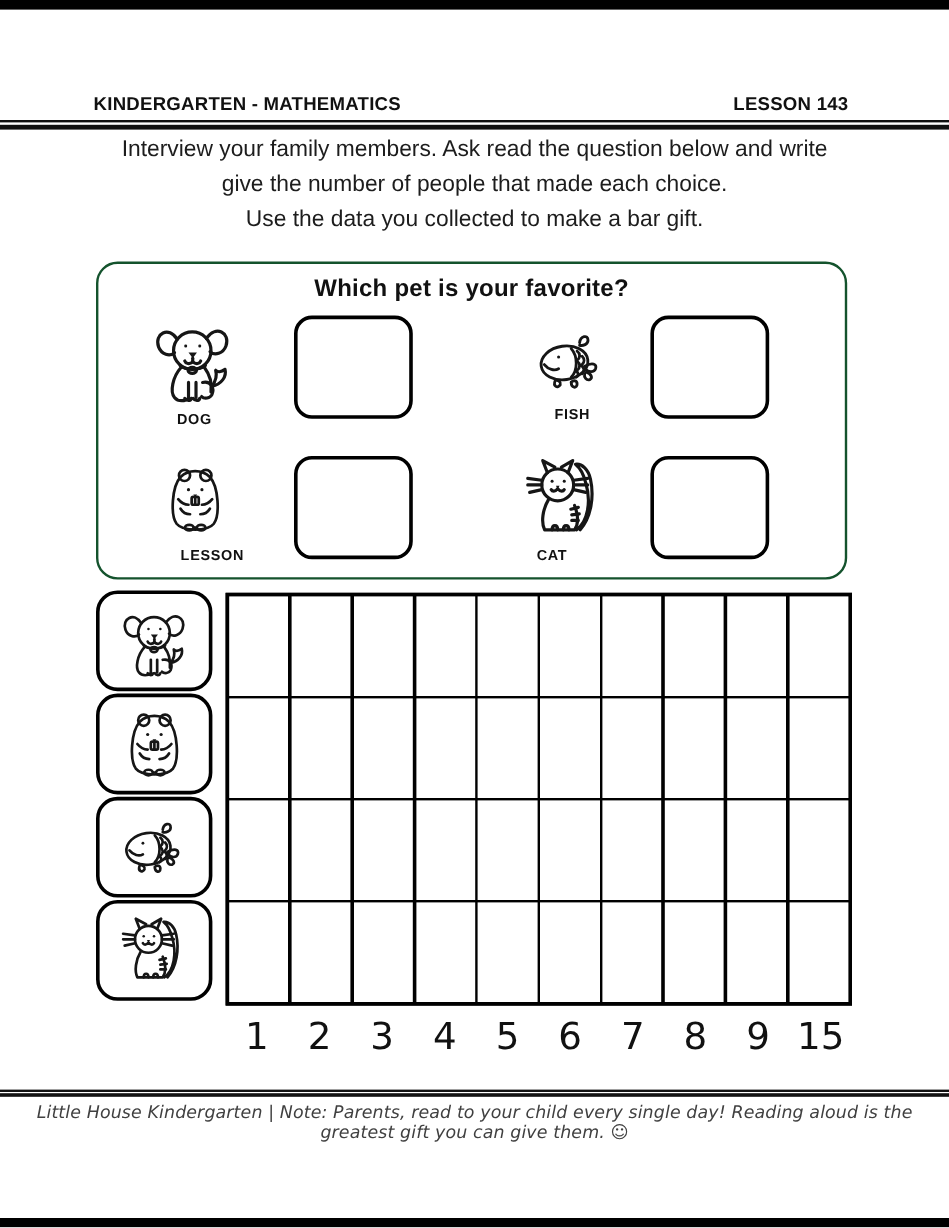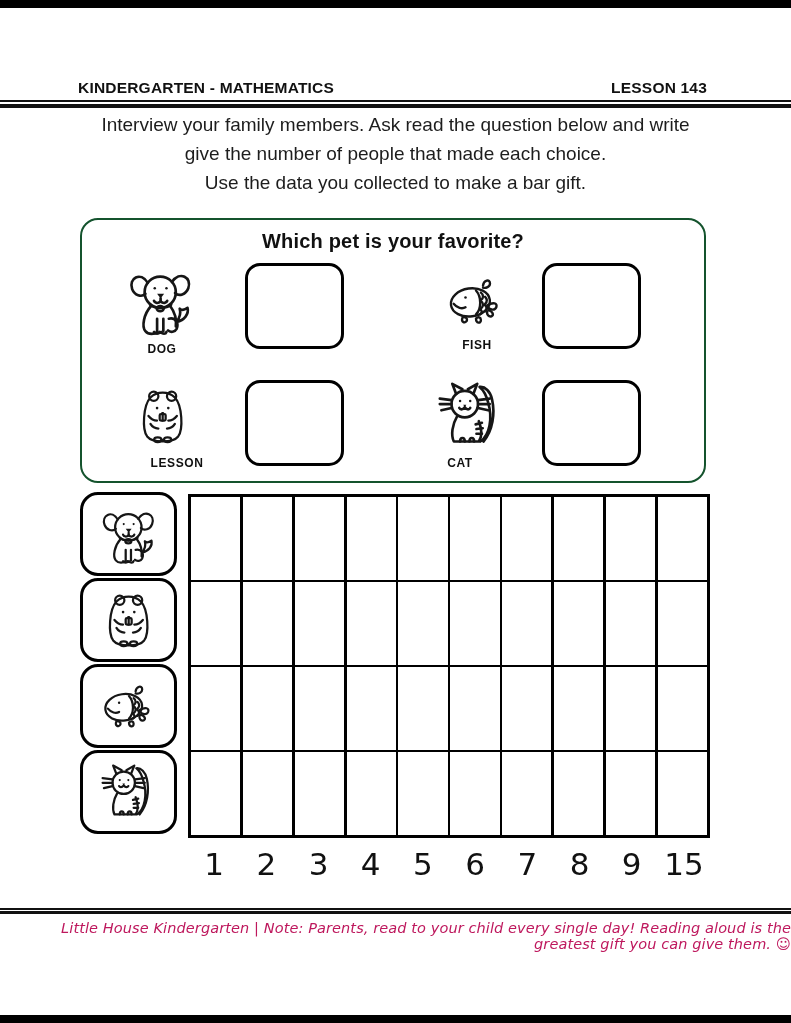--- a/index.html
+++ b/index.html
@@ -54,23 +54,23 @@
 
   .grid { position:absolute; left:108px; top:2px; width:516px; height:338px;
           border:3px solid #000; background:#000; display:grid;
           grid-template-columns:repeat(10,1fr); grid-template-rows:repeat(4,1fr); gap:2.5px; }
   .cell { background:#fff; }
 
   .ticks { position:absolute; left:108px; top:354px; width:522px; display:grid;
            grid-template-columns:repeat(10,1fr); text-align:center;
            font-family:"DejaVu Sans", sans-serif; font-size:31px; font-weight:400; color:#111; }
 
-  .footer-text { position:absolute; left:0; top:920px; width:100%; text-align:right;
+  .footer-text { position:absolute; left:0; top:920px; width:100%; text-align:center;
                  font-family:"DejaVu Sans", sans-serif; font-style:italic;
-                 font-size:14.5px; color:#be185d; letter-spacing:0.1px; }
+                 font-size:14.5px; color:#404040; letter-spacing:0.1px; }
 
   .pet-art { stroke:#161616; stroke-width:3.4; fill:none; stroke-linecap:round; stroke-linejoin:round; }
 </style>
 </head>
 <body>
 
 <svg width="0" height="0" style="position:absolute" aria-hidden="true">
   <defs>
     <symbol id="pet-dog" viewBox="0 0 100 100">
       <g class="pet-art">

